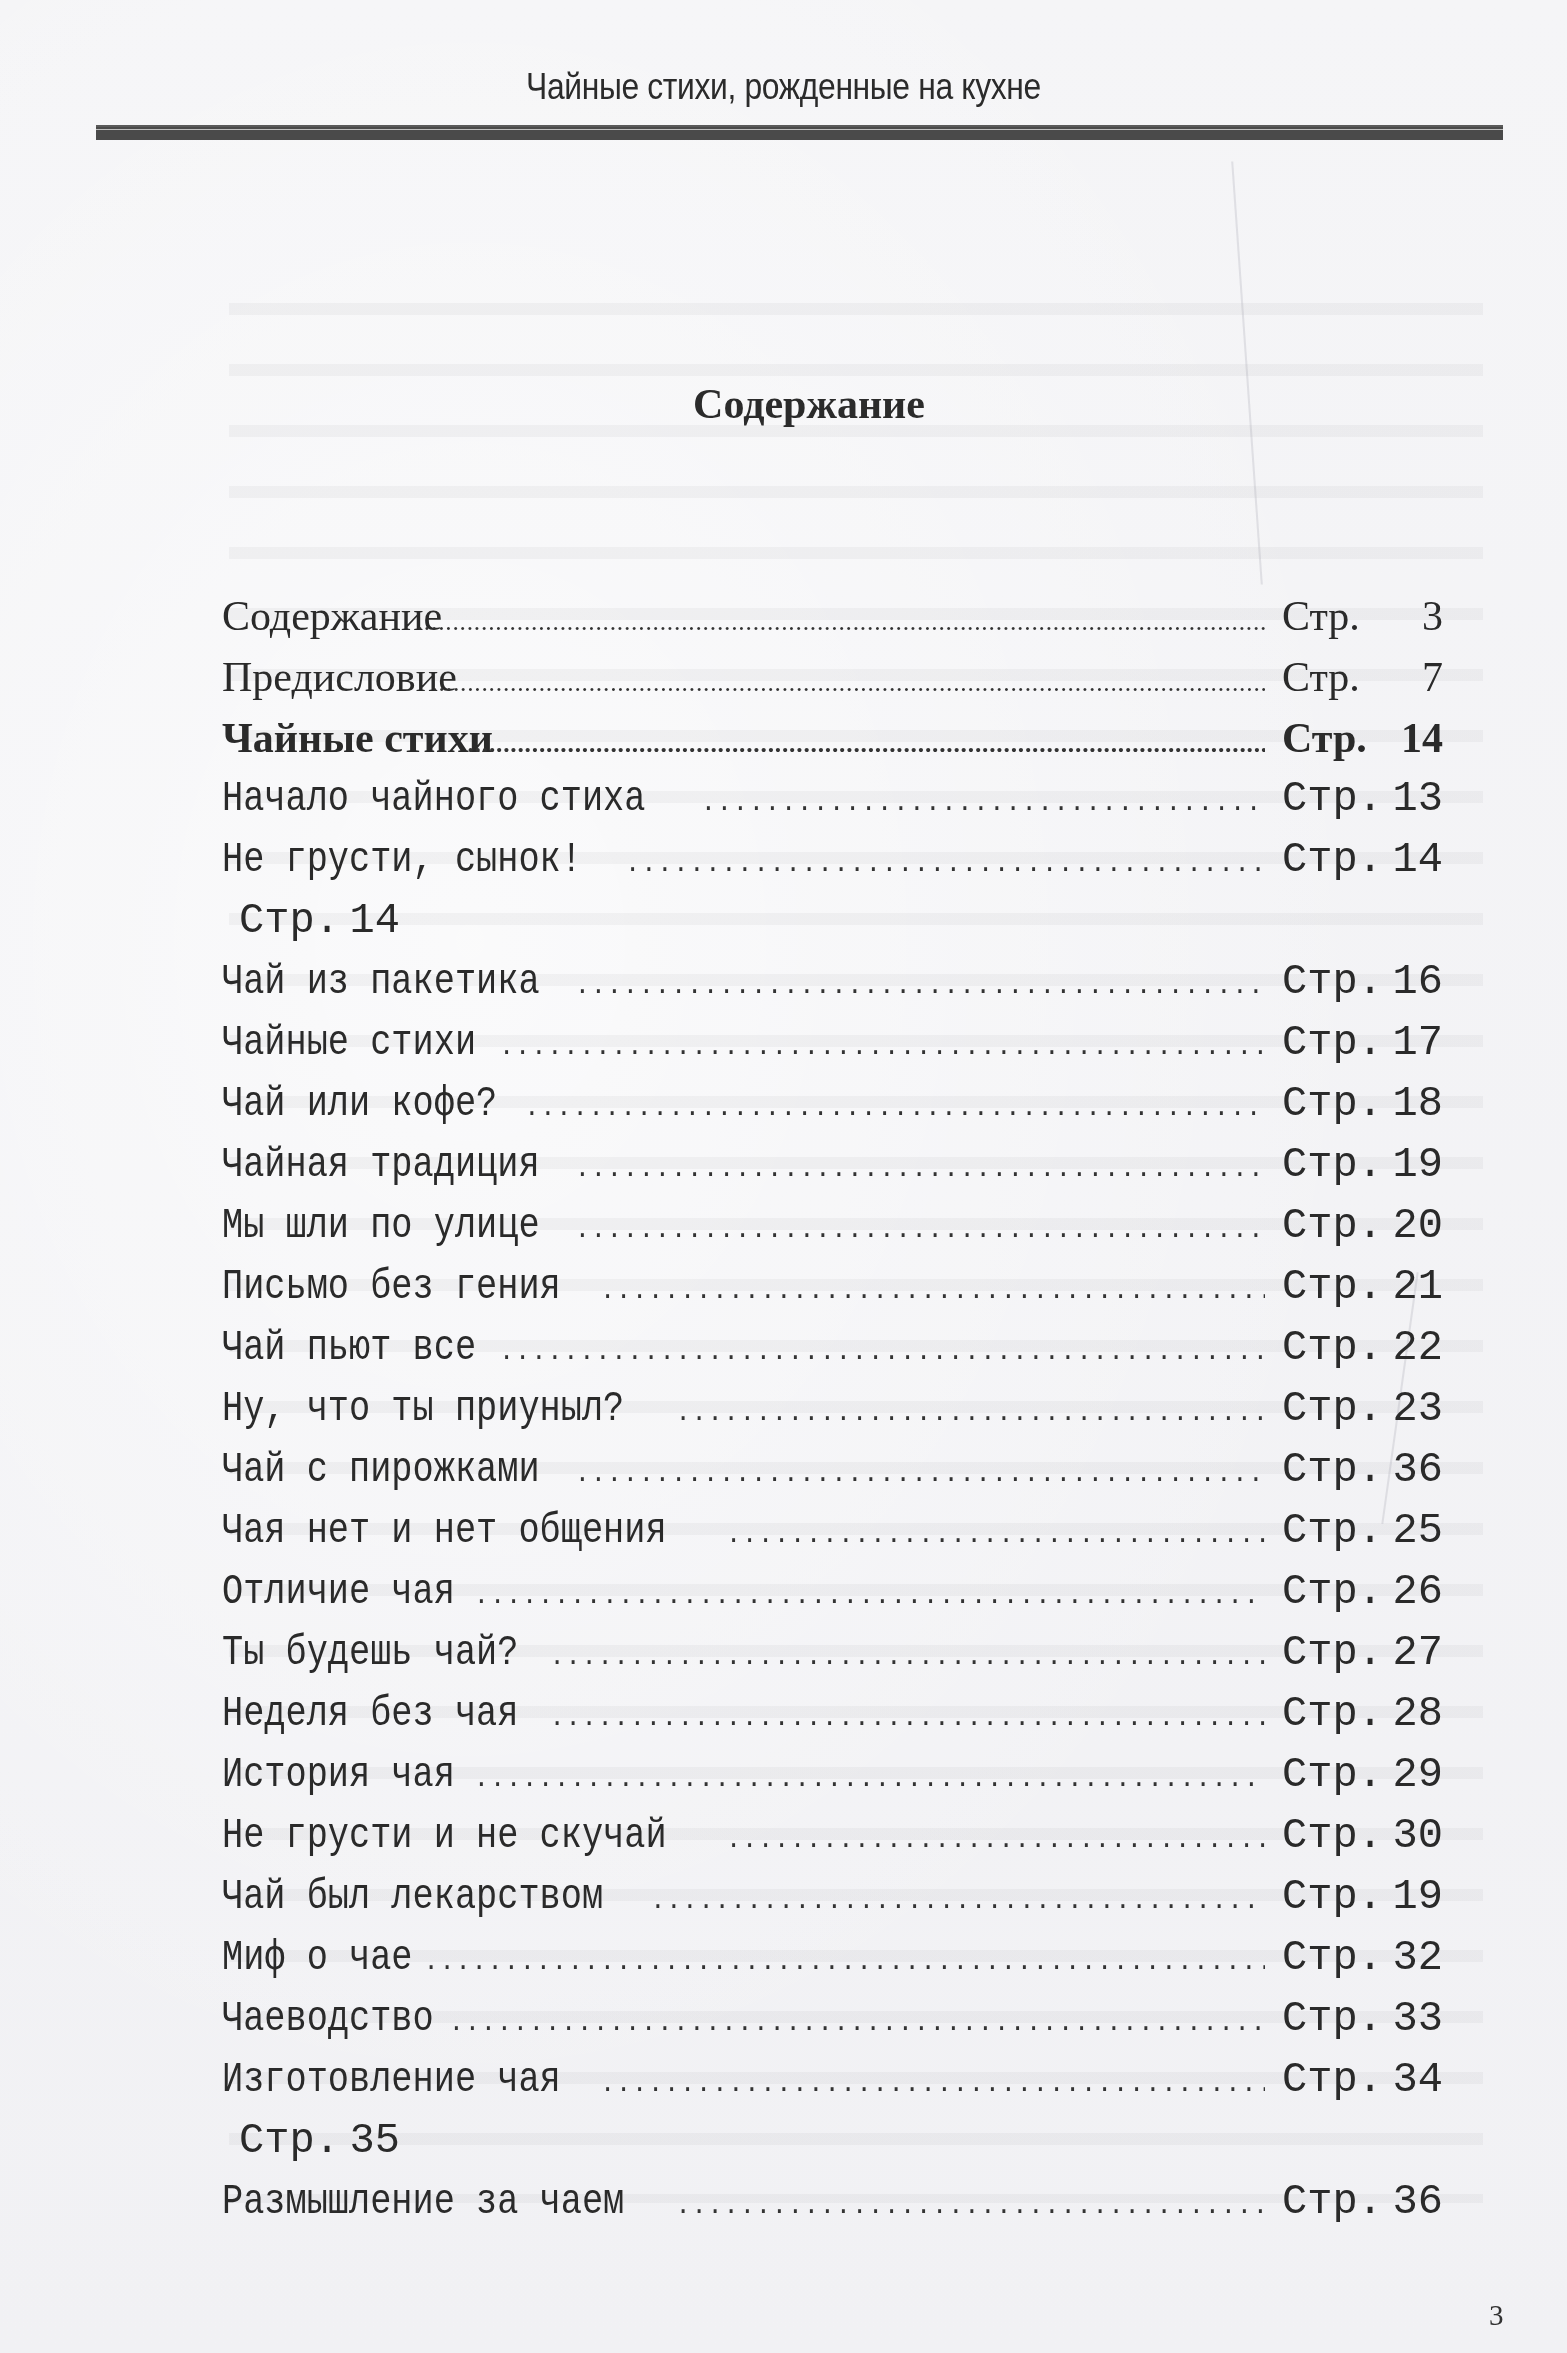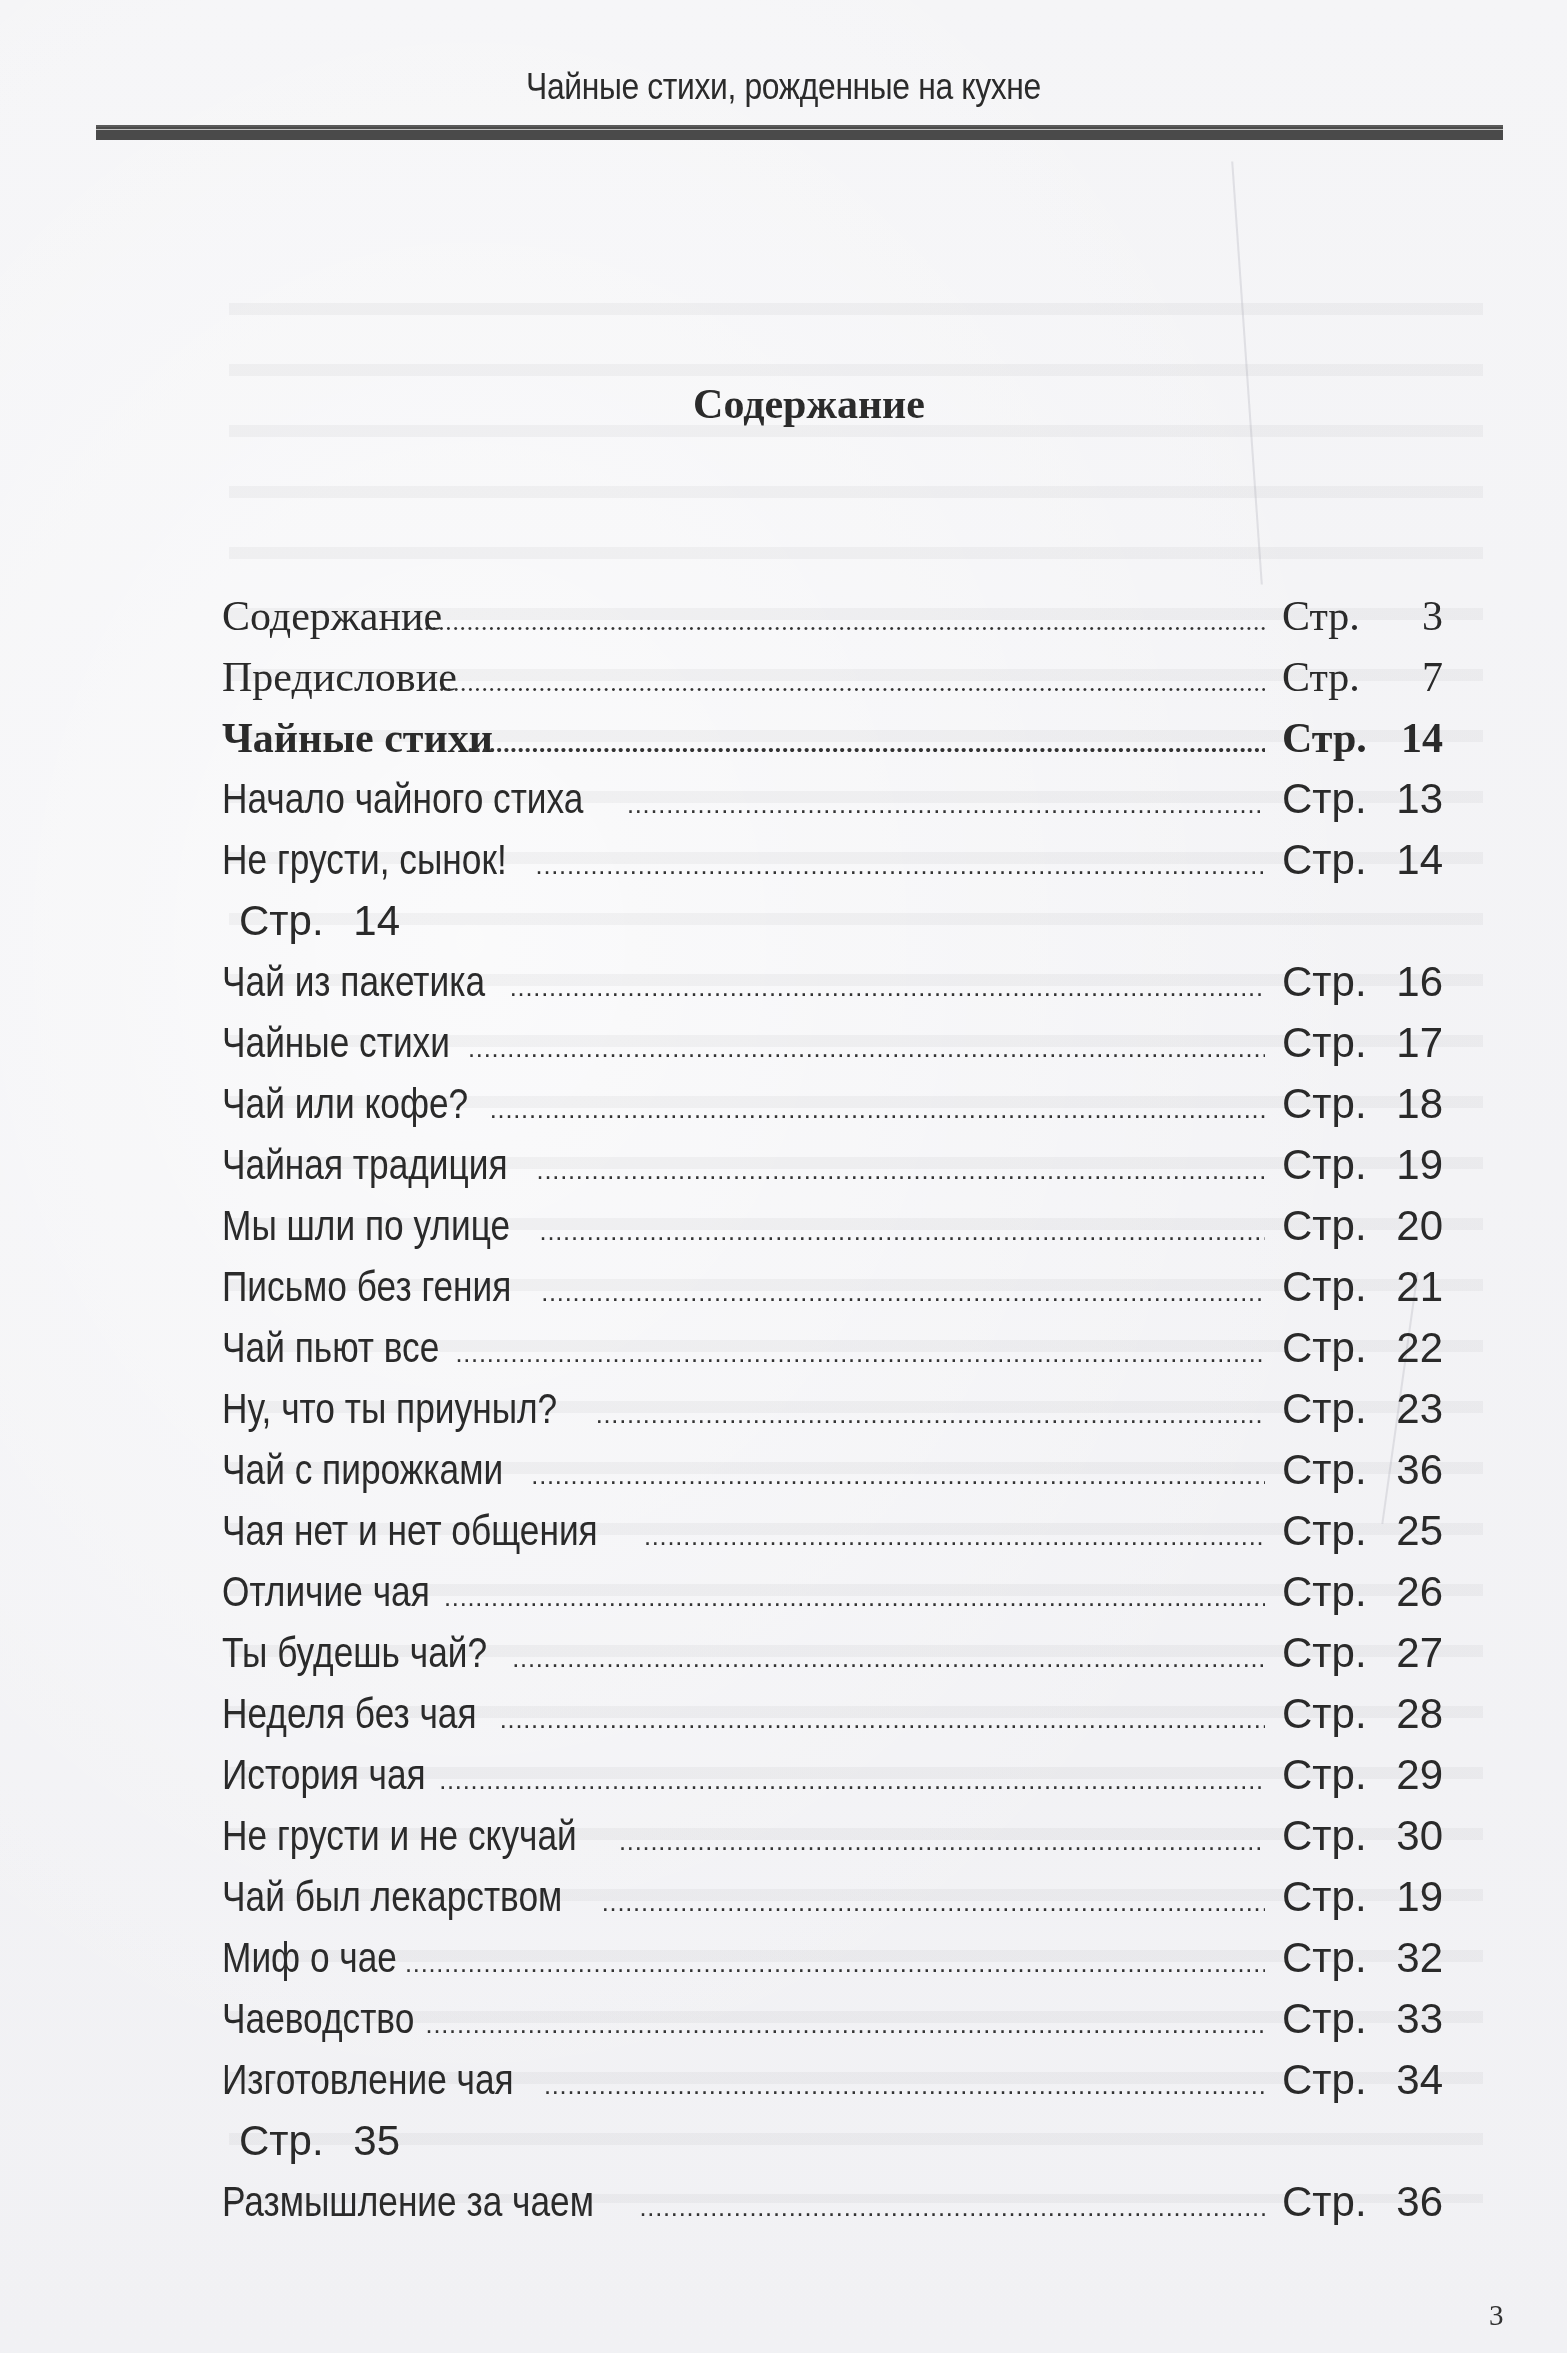--- a/index.html
+++ b/index.html
@@ -88,21 +88,21 @@
       position: absolute;
       left: 222px;
       top: 585px;
       width: 1246px;
     }
     .toc-row {
       position: relative;
       height: 61px;
       display: flex;
       align-items: center;
-      font-family: Liberation Sans, sans-serif;
+      font-family: Liberation Mono, monospace;
       font-size: 42px;
       color: #2a2a2a;
       white-space: nowrap;
     }
     .toc-row .entry {
       flex: 0 0 1043px;
       overflow: hidden;
       display: flex;
       align-items: baseline;
     }

